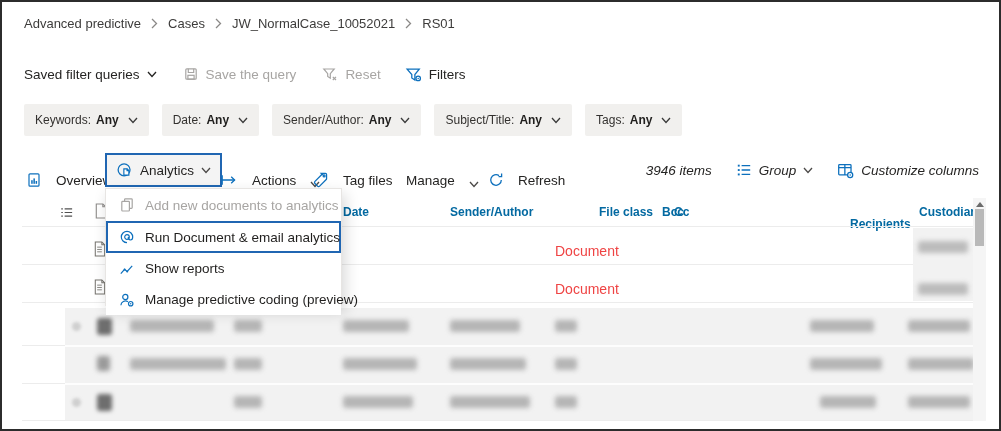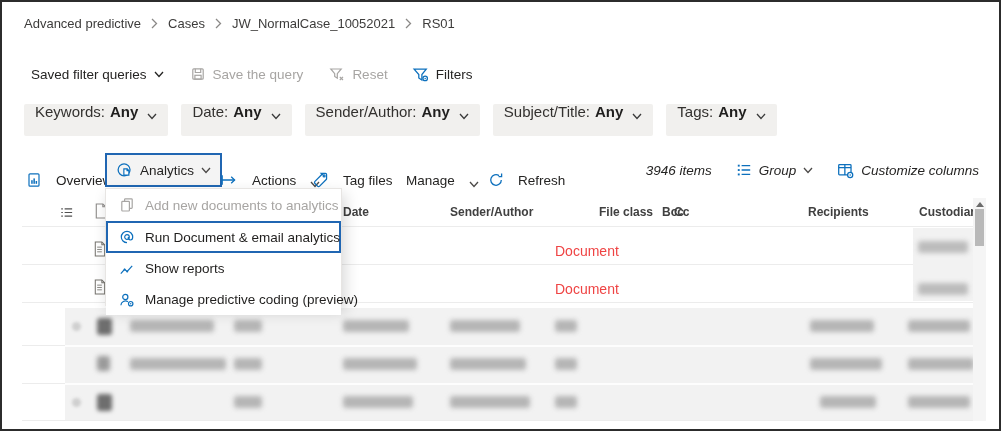--- a/index.html
+++ b/index.html
@@ -21,37 +21,37 @@
 
   
   .filter-actions{top:61px;left:22px;height:22px;font-size:13.5px;color:var(--text-primary);}
   .fa-item{display:flex;align-items:center;gap:7px;}
   .fa-item.disabled{color:var(--disabled-gray);}
   .chev{width:10px;height:7px;}
   .chev polyline{fill:none;stroke:currentColor;stroke-width:1.3;}
 
   
   .chips{top:102px;left:22px;gap:13px;}
-  .chip{height:27px;background:var(--chip-bg);border-radius:2px;padding:16px 11px;display:flex;align-items:flex-end;font-size:15px;color:#33312f;cursor:pointer;}
+  .chip{height:27px;background:var(--chip-bg);border-radius:2px;padding:16px 11px;display:flex;align-items:center;font-size:12px;color:#33312f;cursor:pointer;}
   .chip b{margin-left:5px;color:#201f1e;}
   .chip .chev{margin-left:9px;color:#3a3a3a;}
 
   
   .toolbar-label{font-size:13.5px;color:var(--text-primary);white-space:nowrap;}
   .tb-item{position:absolute;top:150px;height:36px;display:flex;align-items:flex-end;gap:14px;cursor:pointer;}
   .analytics-btn{position:absolute;top:151px;left:103px;height:34px;padding:0 9px;display:flex;align-items:center;gap:7px;
      background:#f4f4f4;border:2px solid var(--highlight-border);cursor:pointer;}
   .tb-right{top:150px;right:20px;height:36px;gap:24px;position:absolute;display:flex;align-items:center;font-style:italic;}
   .tb-group{display:flex;align-items:center;gap:7px;cursor:pointer;}
   .icon-blue{color:var(--accent-blue);}
   .icon-gray{color:#8f8d8b;}
   .icon-dark{color:#4c4a48;}
 
   
-  .col-label{position:absolute;top:203px;font-size:12px;font-weight:700;color:#404040;white-space:nowrap;}
+  .col-label{position:absolute;top:203px;font-size:12px;font-weight:700;color:#0369a1;white-space:nowrap;}
 
   .hline{position:absolute;height:1px;background:var(--divider);}
   .wash{position:absolute;background:var(--wash-gray);}
   .rchip{position:absolute;height:12px;border-radius:3px;background:var(--blur-gray);filter:blur(2.5px);}
   .rchip.dark{background:#6e6e6e;filter:blur(2px);}
   .rchip.light{background:#bcbcbc;}
   .rdot{position:absolute;width:9px;height:9px;border-radius:50%;background:#cfcfcf;filter:blur(1.5px);}
   .cell-text{position:absolute;font-size:14px;color:#ef4444;}
 
   
@@ -82,21 +82,21 @@
         <polyline points="1,1 5.5,5.5 1,10" fill="none" stroke="#8a8886" stroke-width="1.3"></polyline>
       </svg>
     <span class="crumb">JW_NormalCase_10052021</span>
     <svg class="crumb-sep" width="7" height="11" viewBox="0 0 7 11">
         <polyline points="1,1 5.5,5.5 1,10" fill="none" stroke="#8a8886" stroke-width="1.3"></polyline>
       </svg>
     <span class="crumb">RS01</span>
   </div>
 
   <div class="abs flex filter-actions">
-    <div class="fa-item" style="margin-right:26px;margin-left:7px;">
+    <div class="fa-item" style="margin-right:26px;">
       <span>Saved filter queries</span>
       <svg class="chev" viewBox="0 0 10 7">
           <polyline points="1,1 5,5.5 9,1"></polyline>
         </svg>
     </div>
     <div class="fa-item disabled" style="margin-right:26px;">
       <svg width="16" height="16" viewBox="0 0 16 16" stroke="currentColor" fill="none" stroke-width="1.2">
         <rect x="2.8" y="2.8" width="10.4" height="10.4" rx="1"></rect>
           <path d="M5.3 2.8v3.7h5.4V2.8"></path>
           <rect x="4.9" y="9.3" width="6.2" height="3.9"></rect>
@@ -245,21 +245,21 @@
   </svg>
   <svg class="abs icon-gray" style="left:91px;top:200px;" width="15" height="18" viewBox="0 0 16 18" fill="none" stroke="#8f8d8b" stroke-width="1.2">
     <path d="M3.5 1.5h7l3 3v12h-10z"></path>
       <path d="M10.5 1.5v3h3"></path>
   </svg>
   <span class="col-label" style="left:341px;">Date</span>
   <span class="col-label" style="left:448px;">Sender/Author</span>
   <span class="col-label" style="left:553px;padding-left:44px;">File class</span>
   <span class="col-label" style="left:660px;">Bcc</span>
   <span class="col-label" style="left:672px;">Cc</span>
-  <span class="col-label" style="left:806px;">Recipients</span>
+  <span class="col-label" style="left:848px;margin-top:12px;">Recipients</span>
   <span class="col-label" style="left:917px;">Custodian</span>
 
   <div class="hline" style="left:20px;top:224px;width:964px;"></div>
   <div class="hline" style="left:20px;top:262px;width:964px;"></div>
   <div class="hline" style="left:20px;top:300px;width:964px;"></div>
   <div class="hline" style="left:20px;top:418px;width:964px;"></div>
 
   <div class="wash" style="left:911px;top:226px;width:60px;height:73px;"></div>
 
   <div>

